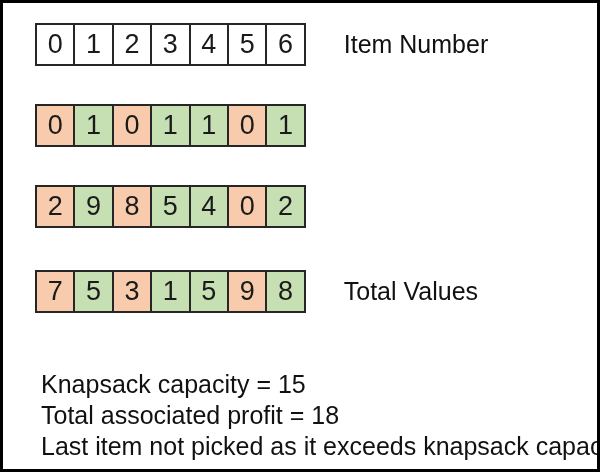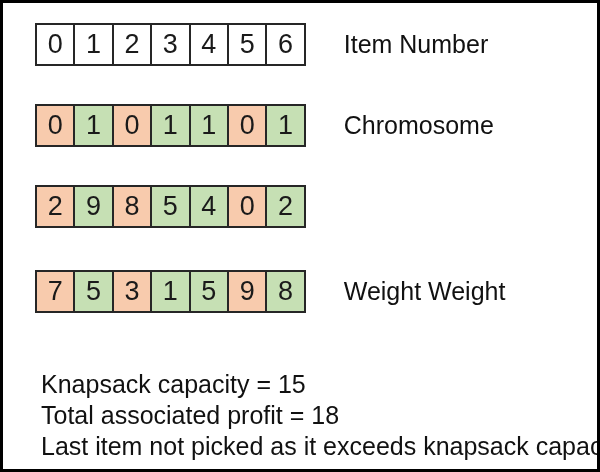--- a/index.html
+++ b/index.html
@@ -81,21 +81,20 @@
   <div class="row row-2">
     <div class="cells">
         <div class="cell" style="background: rgb(248, 203, 173);">0</div>
         <div class="cell" style="background: rgb(198, 224, 180);">1</div>
         <div class="cell" style="background: rgb(248, 203, 173);">0</div>
         <div class="cell" style="background: rgb(198, 224, 180);">1</div>
         <div class="cell" style="background: rgb(198, 224, 180);">1</div>
         <div class="cell" style="background: rgb(248, 203, 173);">0</div>
         <div class="cell" style="background: rgb(198, 224, 180);">1</div>
       </div>
-    <span class="row-label">Chromosome</span>
   </div>
 
   <div class="row row-3">
     <div class="cells">
         <div class="cell" style="background: rgb(248, 203, 173);">2</div>
         <div class="cell" style="background: rgb(198, 224, 180);">9</div>
         <div class="cell" style="background: rgb(248, 203, 173);">8</div>
         <div class="cell" style="background: rgb(198, 224, 180);">5</div>
         <div class="cell" style="background: rgb(198, 224, 180);">4</div>
         <div class="cell" style="background: rgb(248, 203, 173);">0</div>
@@ -106,21 +105,21 @@
   <div class="row row-4">
     <div class="cells">
         <div class="cell" style="background: rgb(248, 203, 173);">7</div>
         <div class="cell" style="background: rgb(198, 224, 180);">5</div>
         <div class="cell" style="background: rgb(248, 203, 173);">3</div>
         <div class="cell" style="background: rgb(198, 224, 180);">1</div>
         <div class="cell" style="background: rgb(198, 224, 180);">5</div>
         <div class="cell" style="background: rgb(248, 203, 173);">9</div>
         <div class="cell" style="background: rgb(198, 224, 180);">8</div>
       </div>
-    <span class="row-label">Weight Weight</span>
+    <span class="row-label">Total Values</span>
   </div>
 
   <div class="notes">
     <div>Knapsack capacity = 15</div>
     <div>Total associated profit = 18</div>
     <div>Last item not picked as it exceeds knapsack capacity</div>
   </div>
 
 </div>
 

